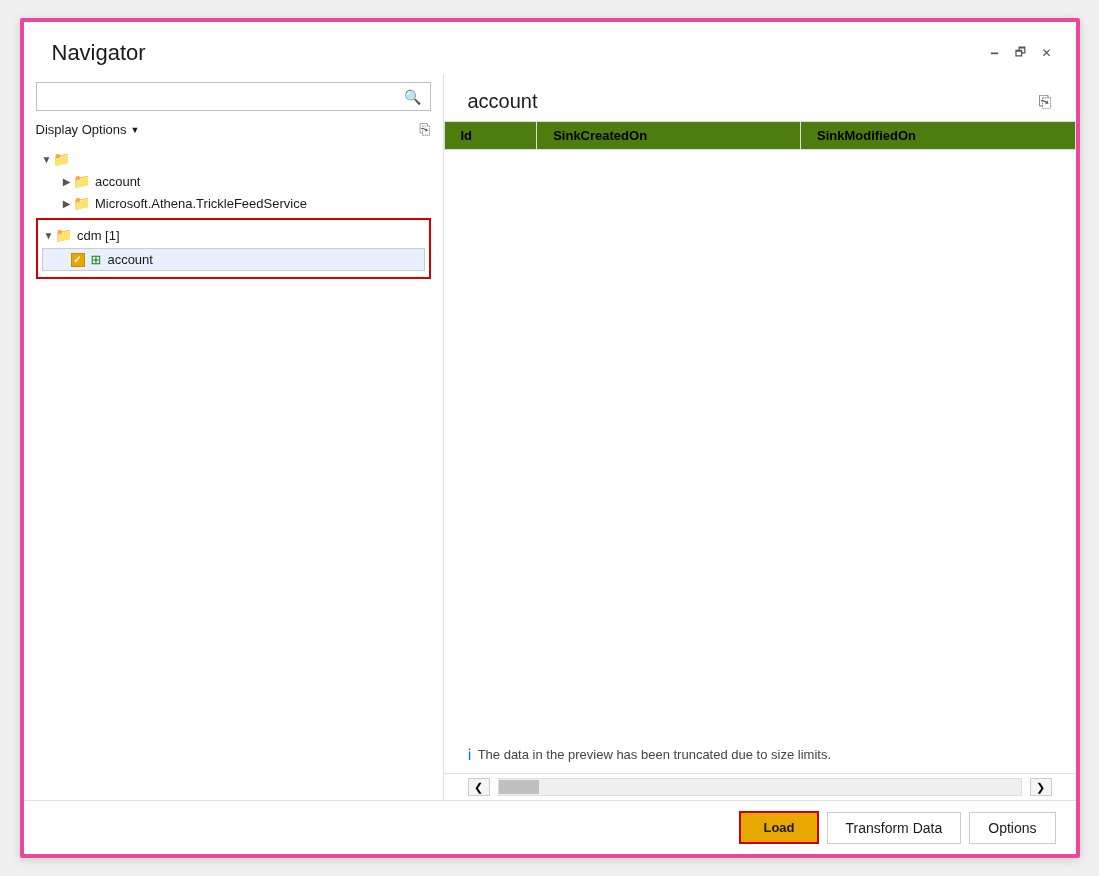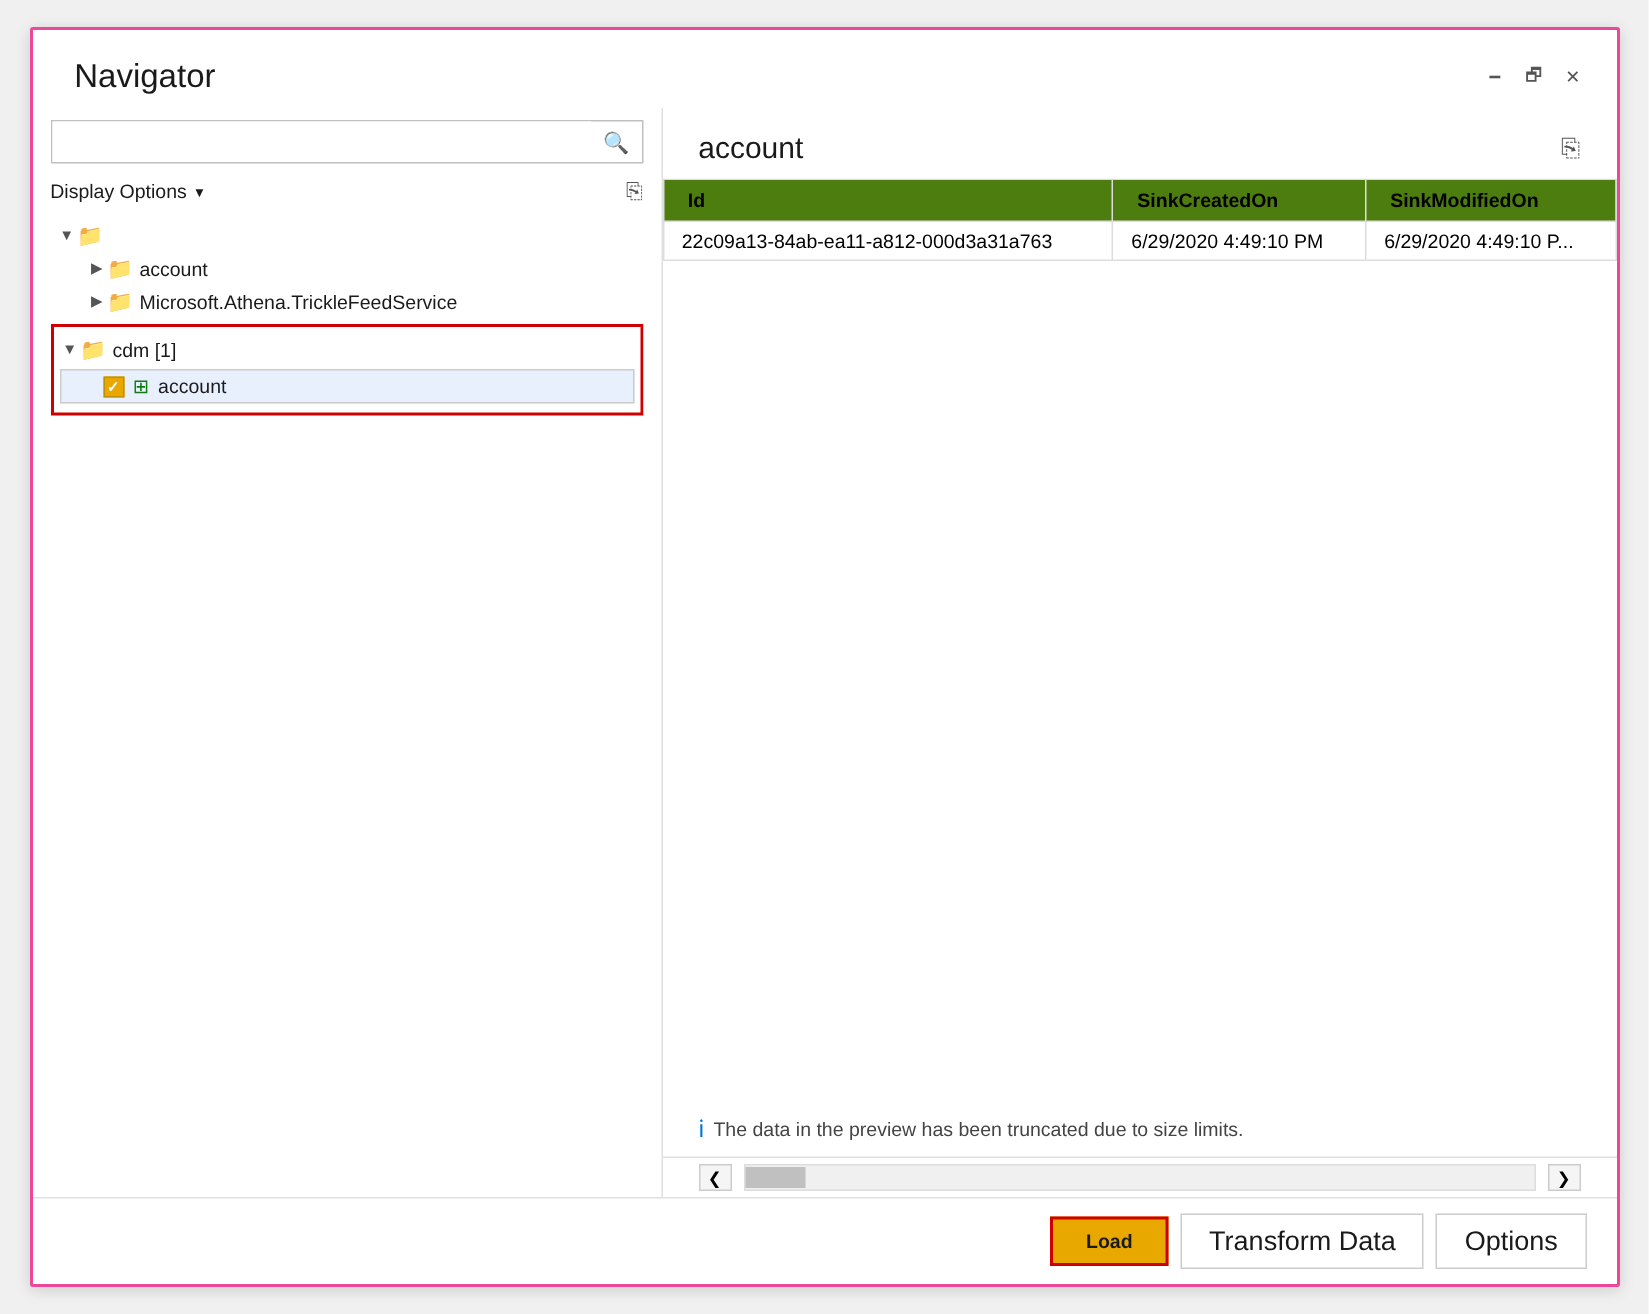--- a/index.html
+++ b/index.html
@@ -7,21 +7,21 @@
       font-family: 'Segoe UI', sans-serif;
       font-size: 13px;
       background: #f0f0f0;
       display: flex;
       align-items: center;
       justify-content: center;
       min-height: 100vh;
     }
     .dialog {
       background: #fff;
-      border: 2px solid #ec4899;
+      border: 4px solid #ec4899;
       border-radius: 2px;
       width: 1060px;
       height: 840px;
       display: flex;
       flex-direction: column;
       box-shadow: 0 2px 10px rgba(0,0,0,0.15);
       position: relative;
     }
     .title-bar {
       display: flex;
@@ -289,21 +289,21 @@
       cursor: pointer;
       font-size: 13px;
       font-weight: 700;
     }
     .btn-normal {
       background: #fff;
       border: 1px solid #ccc;
       color: #1a1a1a;
       padding: 7px 18px;
       cursor: pointer;
-      font-size: 18px;
+      font-size: 14px;
     }
     .chevron-down { font-size: 9px; }
   </style>
 </head>
 <body>
 
 <div class="dialog">
 
   <div class="title-bar">
     <span class="title-text">Navigator</span>
@@ -377,25 +377,20 @@
       <div class="data-table-wrapper">
         <table class="data-table">
           <thead>
             <tr>
               <th>Id</th>
               <th>SinkCreatedOn</th>
               <th>SinkModifiedOn</th>
             </tr>
           </thead>
           <tbody>
-            <tr>
-              <td>22c09a13-84ab-ea11-a812-000d3a31a763</td>
-              <td>6/29/2020 4:49:10 PM</td>
-              <td>6/29/2020 4:49:10 P...</td>
-            </tr>
           </tbody>
         </table>
       </div>
 
       <div class="info-row">
         <span class="info-icon">ℹ</span>
         <span>The data in the preview has been truncated due to size limits.</span>
       </div>
 
       <div class="scrollbar-row">

